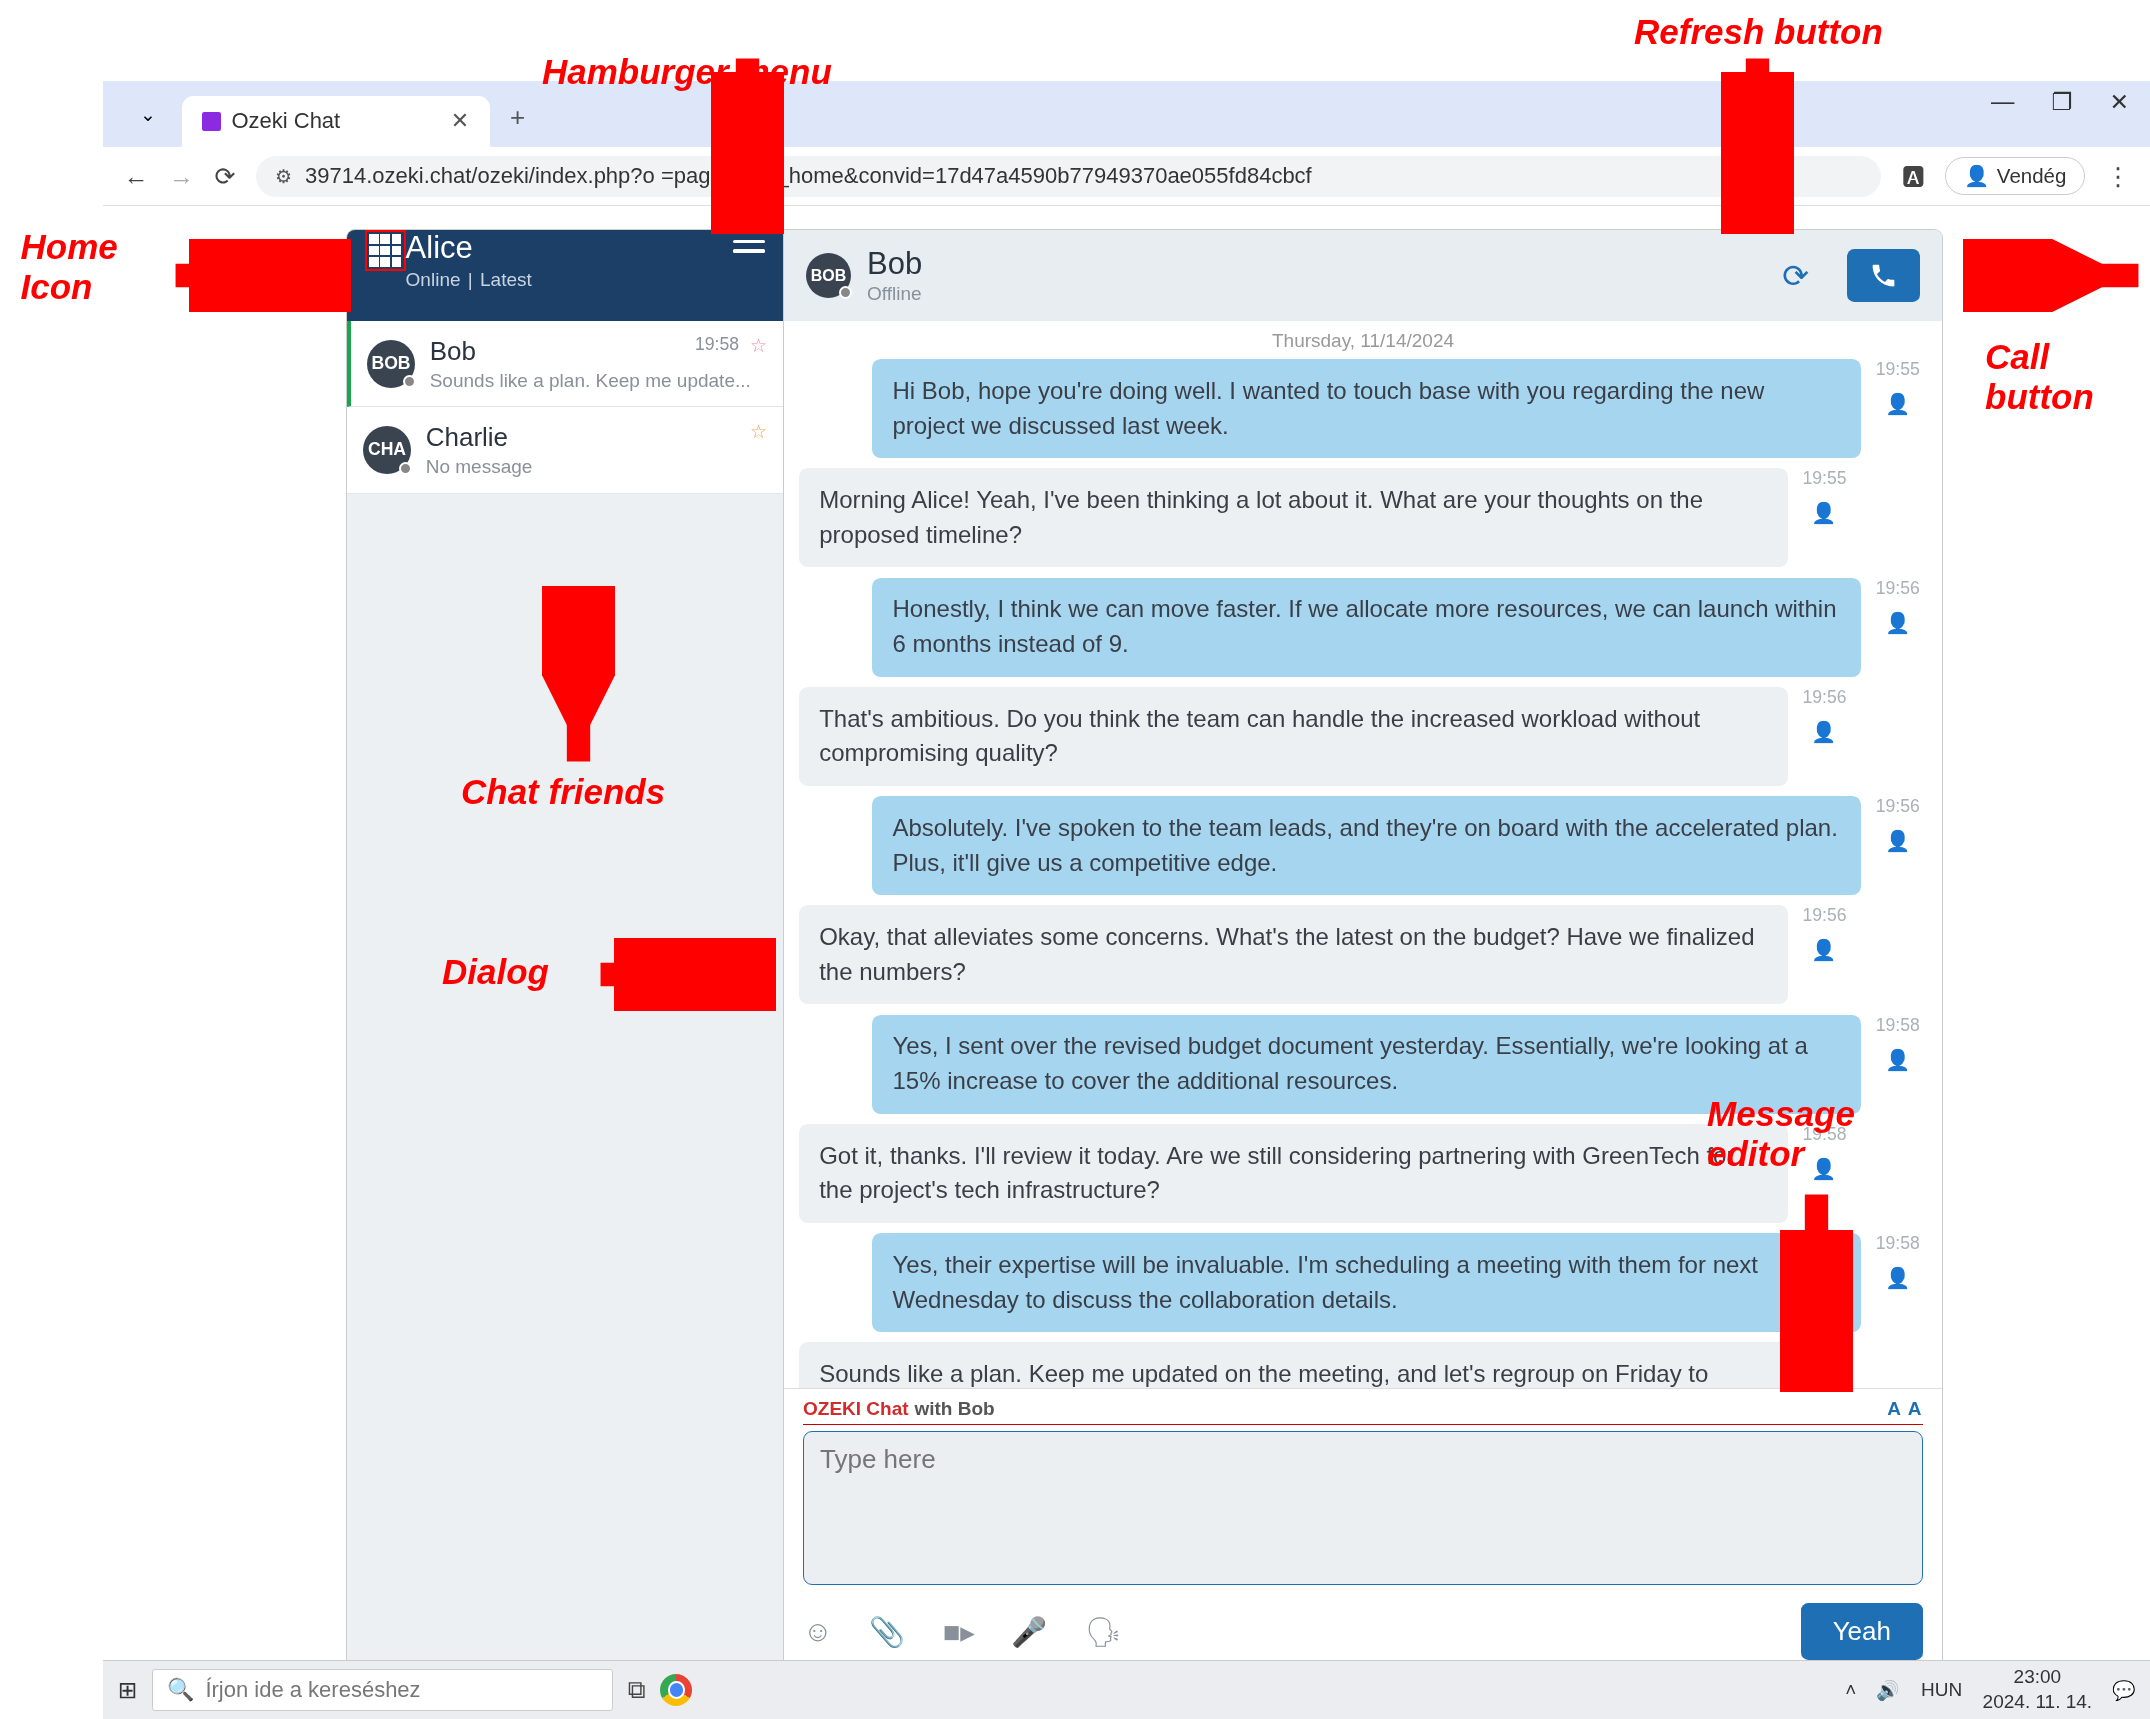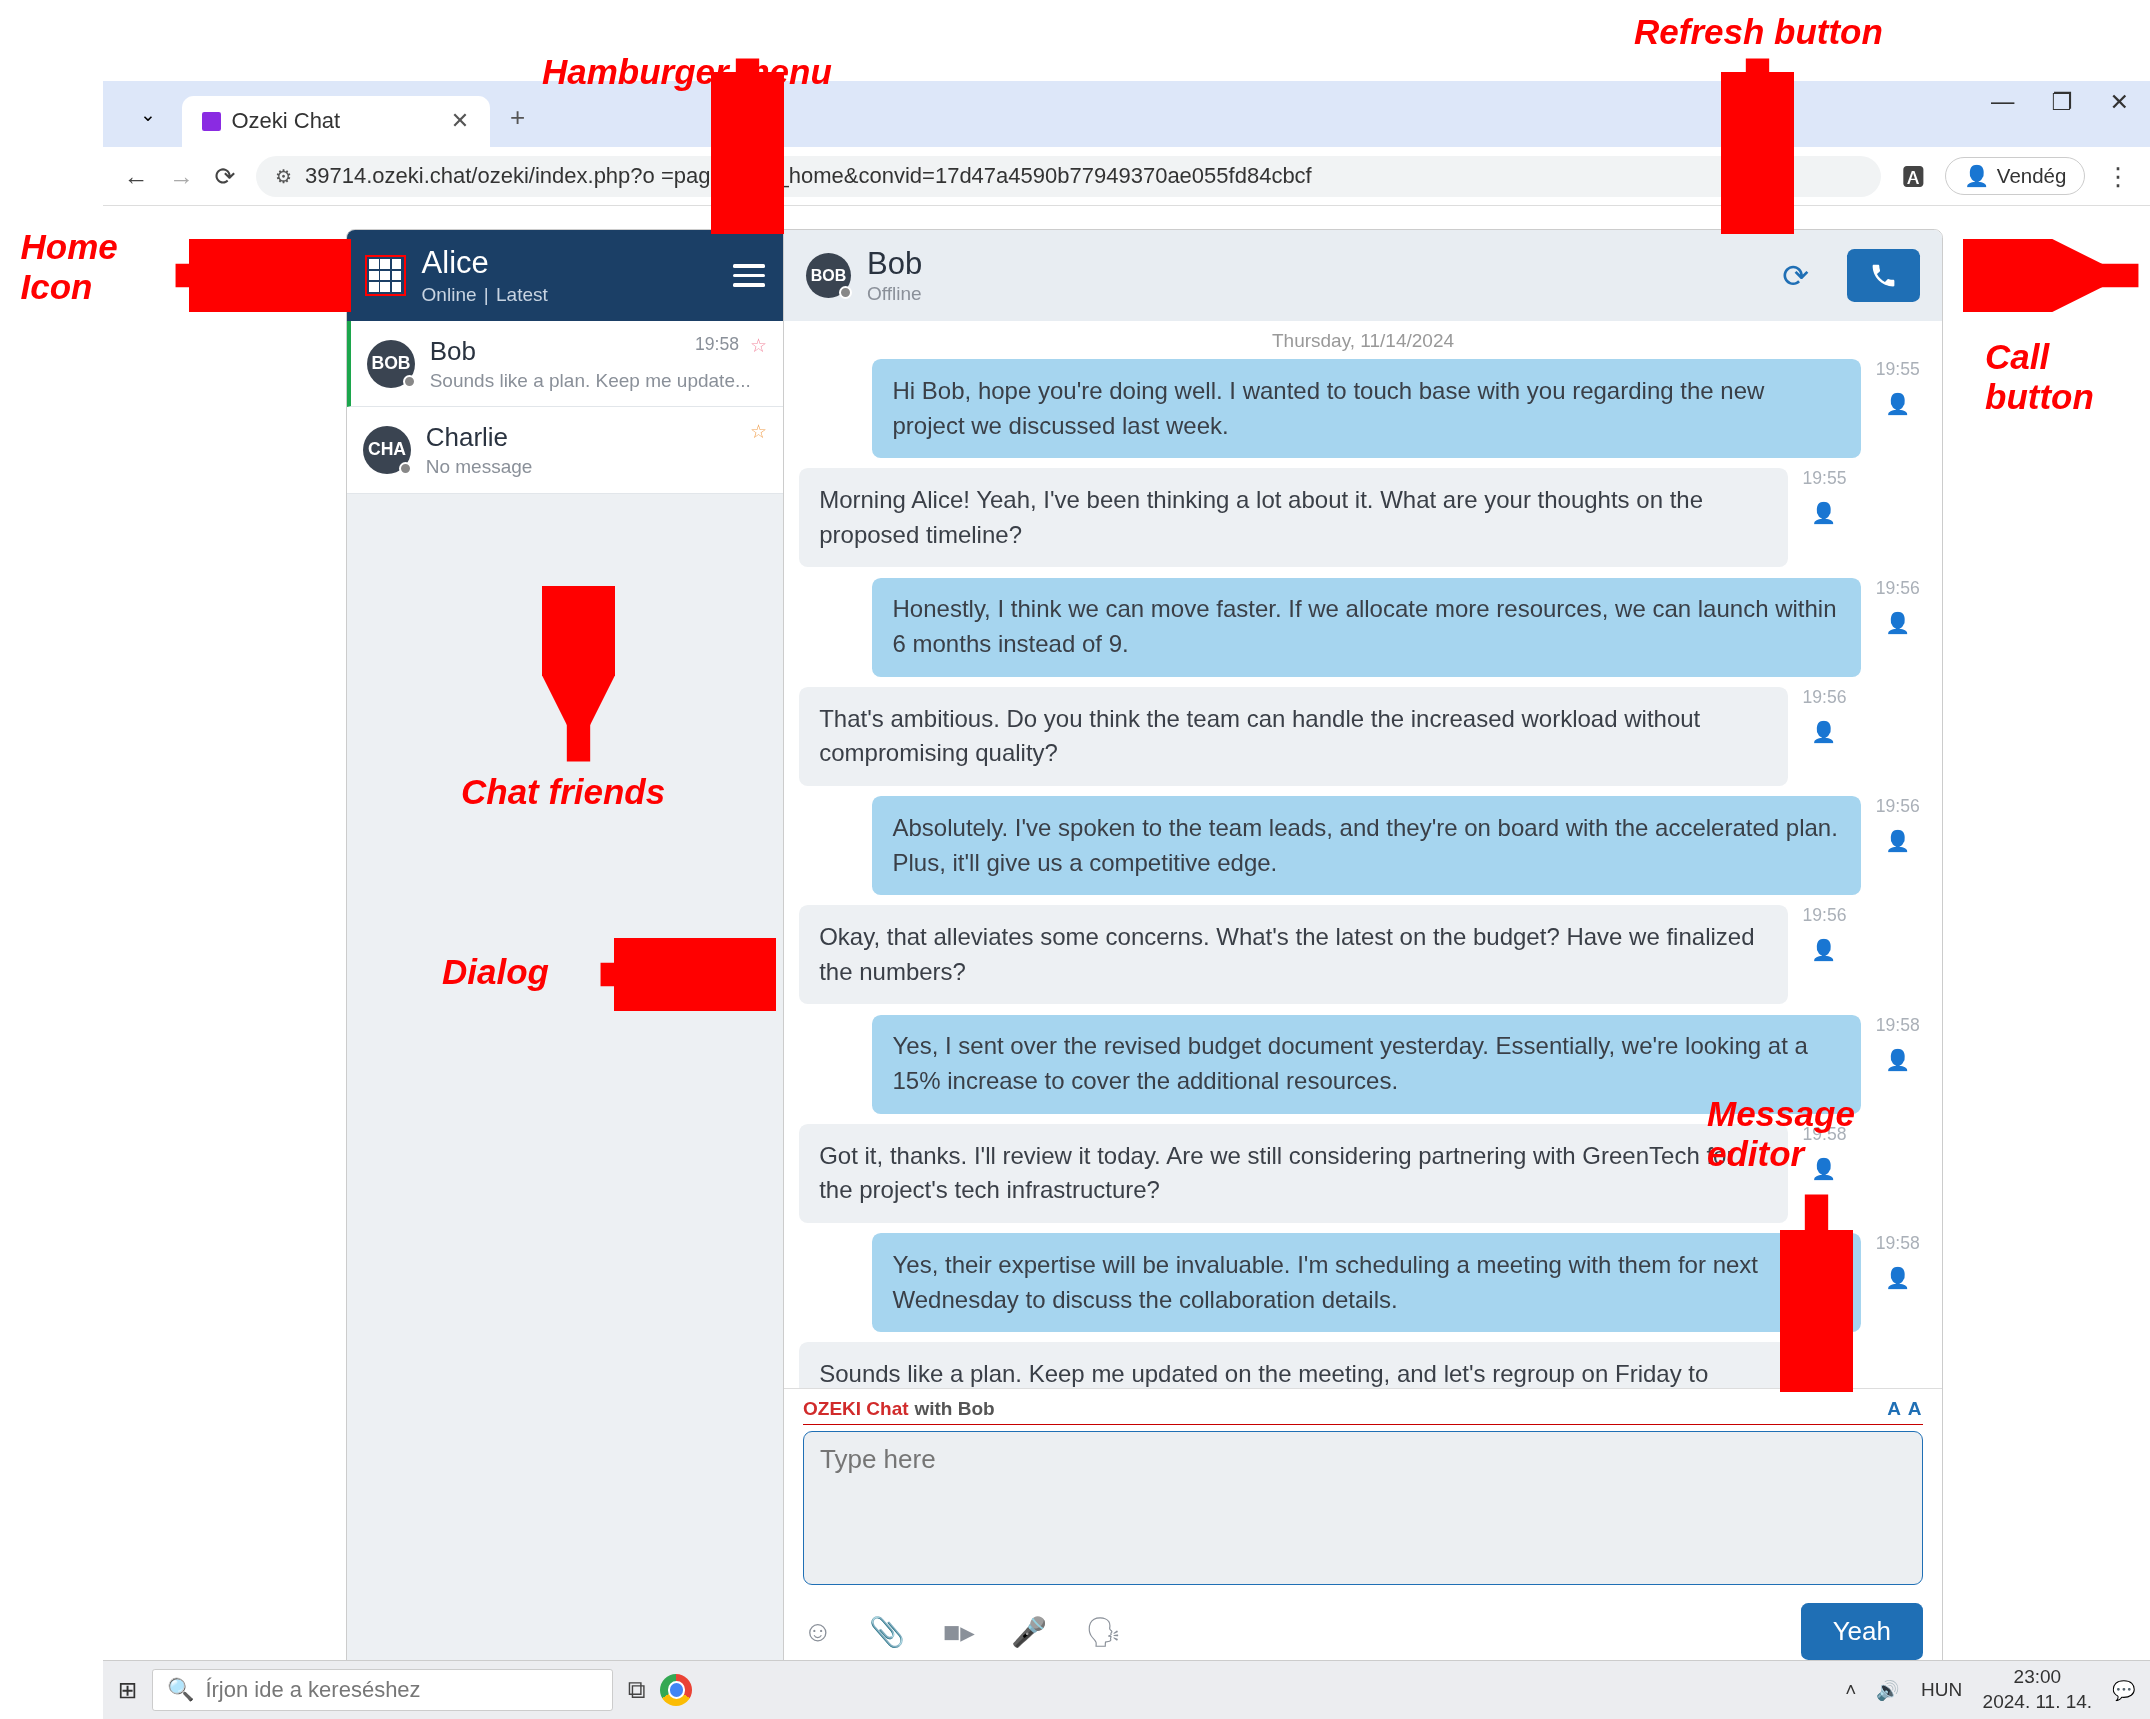--- a/index.html
+++ b/index.html
@@ -27,21 +27,21 @@
 .url-sec { font-size: 19px; color: #555; }
 .trans-icon { font-size: 25px; color: #444; }
 .guest-btn { border: 0.7px solid #ccc; border-radius: 29px; padding: 5.9px 17.6px; display: flex; align-items: center; gap: 7.3px; font-size: 20.5px; color: #333; }
 .dots-menu { font-size: 25px; color: #444; }
 
 
 .app { position: absolute; top: 229px; left: 346px; width: 1597px; height: 1447px; border: 0.7px solid #ccc; border-radius: 8.8px; overflow: hidden; display: flex; background: #fff; }
 
 
 .sidebar { width: 437px; display: flex; flex-direction: column; border-right: 0.7px solid #ccc; }
-.side-header { background: #1b3f66; color: #fff; height: 91px; display: flex; align-items: center; padding: 0 17.6px; gap: 16px; }
+.side-header { background: #1b3f66; color: #fff; height: 91px; display: flex; padding: 0 17.6px; }
 .home-icon { width: 41px; height: 41px; border: 2.9px solid #ff0000; display: grid; grid-template-columns: repeat(3,1fr); grid-template-rows: repeat(3,1fr); gap: 1.5px; padding: 2.2px; background: #1b3f66; }
 .home-icon div { background: #fff; }
 .side-user { flex: 1; }
 .side-user .name { font-size: 31px; font-weight: 400; }
 .side-user .status { font-size: 19px; color: #c8d4e2; margin-top: 2.9px; }
 .side-user .status .sep { margin: 0 7.3px; }
 .hamburger { width: 32px; display: flex; flex-direction: column; gap: 5.9px; }
 .hamburger span { height: 3.7px; background: #fff; border-radius: 1.5px; }
 
 .contact-list { flex: 1; background: #edf0f3; overflow-y: auto; }

